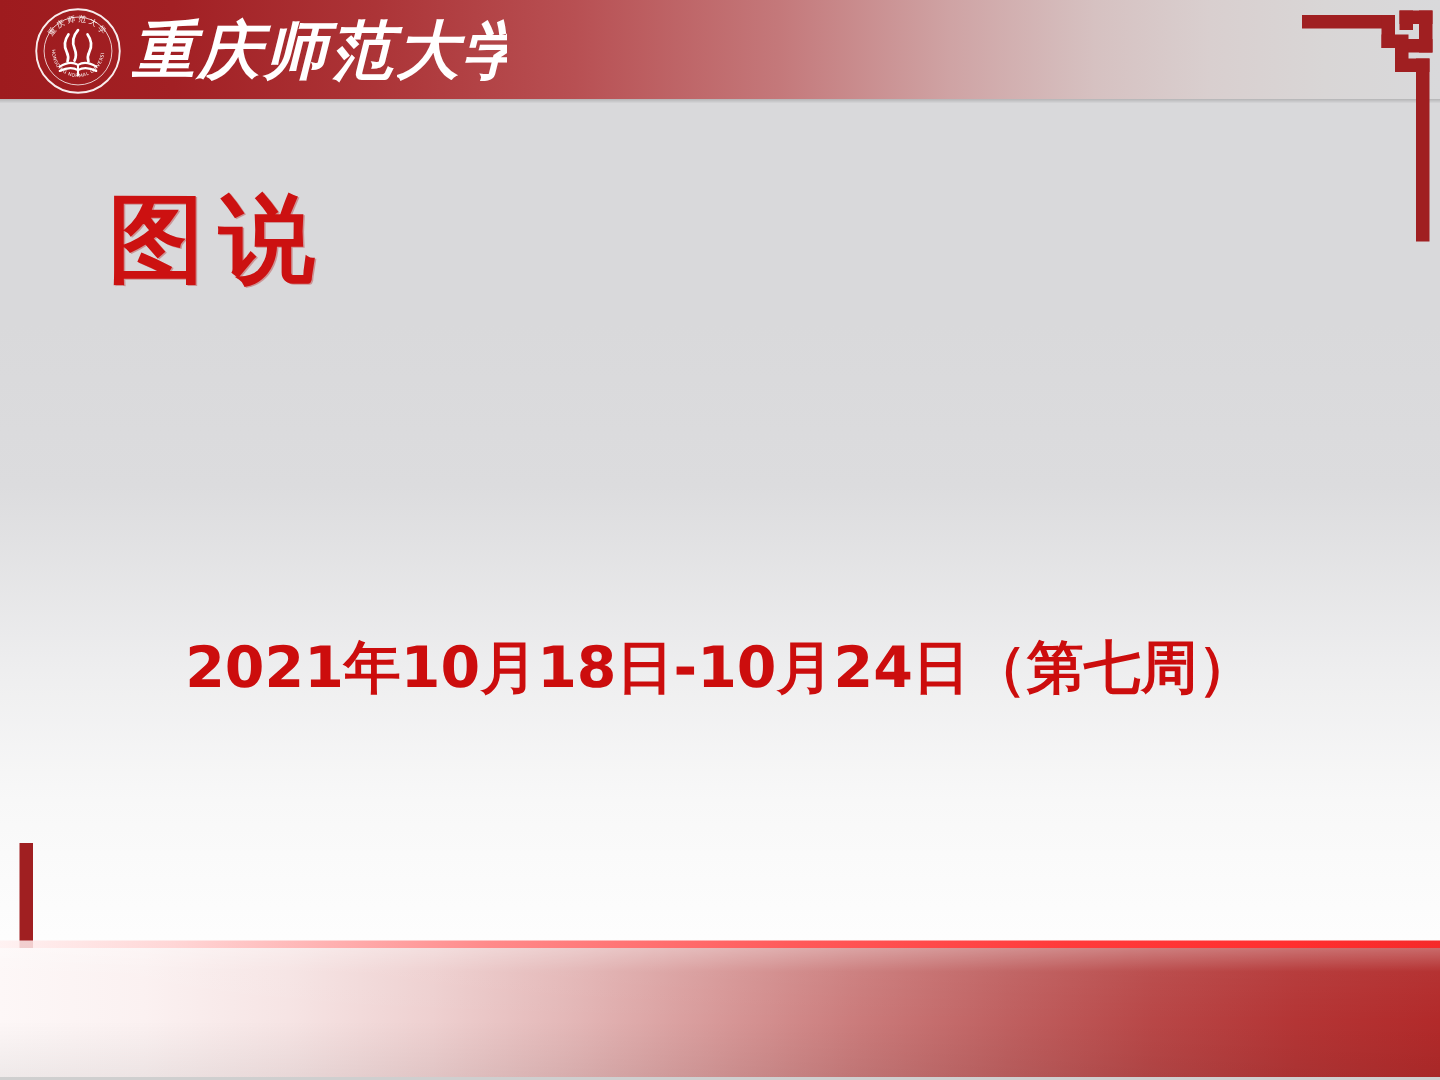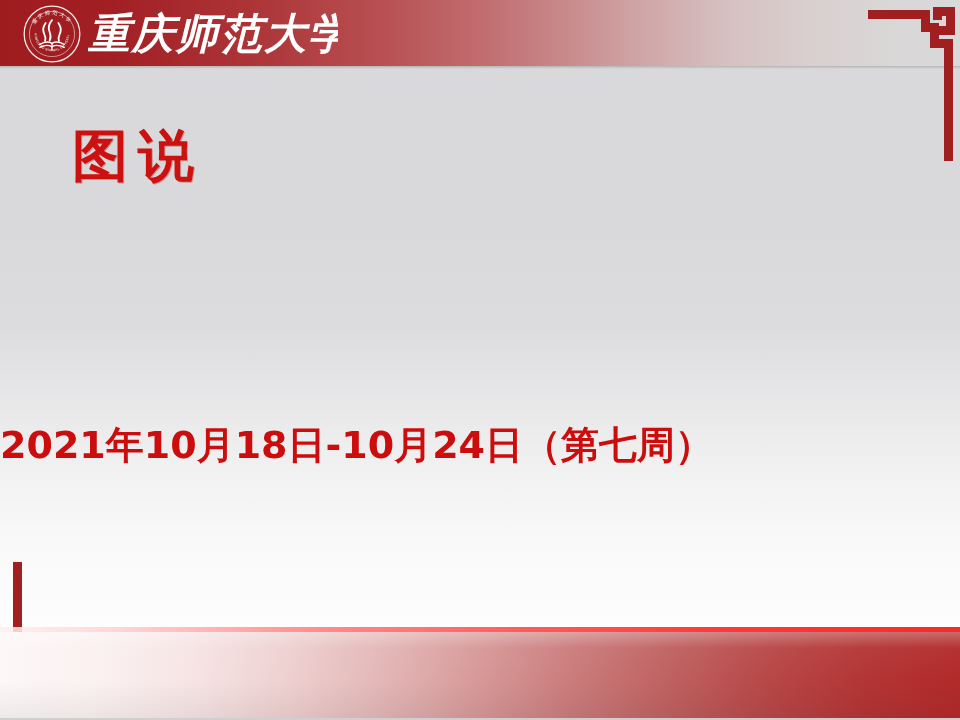--- a/index.html
+++ b/index.html
@@ -89,21 +89,21 @@
     width: 170px;
     height: 170px;
   }
 
   
   #title-line1 {
     position: absolute;
     left: 72px;
     top: 126px;
     color: #cc1111;
-    font-size: 56px;
+    font-size: 64px;
     line-height: 1.05;
     font-weight: bold;
     letter-spacing: 10px;
     font-family: "DejaVu Serif", "Liberation Serif", serif;
     text-shadow: 1px 1px 0 rgba(180,20,20,0.35);
     white-space: nowrap;
   }
   #title-line2 {
     position: absolute;
     left: 296px;
@@ -115,21 +115,21 @@
     letter-spacing: 18px;
     font-family: "DejaVu Serif", "Liberation Serif", serif;
     text-shadow: 1px 1px 0 rgba(180,20,20,0.35);
     white-space: nowrap;
   }
   #subtitle {
     position: absolute;
     left: 0;
     top: 420px;
     width: 960px;
-    text-align: left;
+    text-align: center;
     color: #cc0d0d;
     font-size: 38px;
     font-weight: bold;
     letter-spacing: 0px;
     font-family: "DejaVu Sans", "Liberation Sans", sans-serif;
     white-space: nowrap;
   }
 
   
   #bottom-band {

